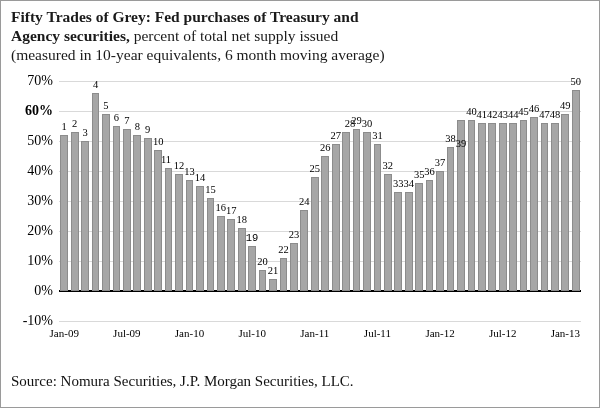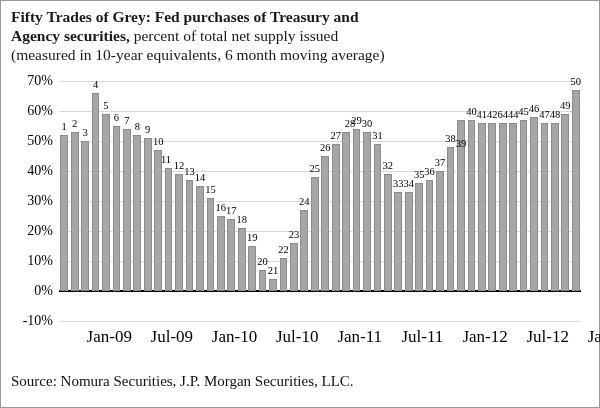--- a/index.html
+++ b/index.html
@@ -103,24 +103,23 @@
   .xaxis {
     position: absolute;
     left: 58px;
     top: 326px;
     width: 522px;
     height: 26px;
   }
   .xtick {
     position: absolute;
     top: 0;
-    font-size: 17px;
+    font-size: 11px;
     transform: translateX(-50%);
     white-space: nowrap;
-    margin-left: 45px;
   }
   .source {
     position: absolute;
     left: 10px;
     top: 372px;
     font-size: 15px;
     color: #111111;
   }
 </style>
 </head>
@@ -135,21 +134,21 @@
   </div>
 
   <div class="axis-labels" id="yaxis">
       <div class="ytick" style="top: 240px;">-10%</div>
       <div class="ytick" style="top: 210px;">0%</div>
       <div class="ytick" style="top: 180px;">10%</div>
       <div class="ytick" style="top: 150px;">20%</div>
       <div class="ytick" style="top: 120px;">30%</div>
       <div class="ytick" style="top: 90px; text-align: center;">40%</div>
       <div class="ytick" style="top: 60px;">50%</div>
-      <div class="ytick" style="top: 30px;">60%</div>
+      <div class="ytick" style="top: 30px; font-weight: bold;">60%</div>
       <div class="ytick" style="top: 0px;">70%</div>
     </div>
 
   <div class="plot">
     <div id="gridlines">
         <div class="gridline" style="top: 240px;"></div>
         <div class="zeroline" style="top: 209px;"></div>
         <div class="gridline" style="top: 180px;"></div>
         <div class="gridline" style="top: 150px;"></div>
         <div class="gridline" style="top: 120px;"></div>
@@ -189,21 +188,21 @@
         <div class="bar-label" style="left: 140.94px; top: 91px;">14</div>
         <div class="bar" style="left: 147.517px; width: 7.7256px; top: 117px; height: 93px;"></div>
         <div class="bar-label" style="left: 151.38px; top: 103px;">15</div>
         <div class="bar" style="left: 157.957px; width: 7.7256px; top: 135px; height: 75px;"></div>
         <div class="bar-label" style="left: 161.82px; top: 121px;">16</div>
         <div class="bar" style="left: 168.397px; width: 7.7256px; top: 138px; height: 72px;"></div>
         <div class="bar-label" style="left: 172.26px; top: 124px;">17</div>
         <div class="bar" style="left: 178.837px; width: 7.7256px; top: 147px; height: 63px;"></div>
         <div class="bar-label" style="left: 182.7px; top: 133px;">18</div>
         <div class="bar" style="left: 189.277px; width: 7.7256px; top: 165px; height: 45px;"></div>
-        <div class="bar-label" style="left: 193.14px; top: 151px;">19</div>
+        <div class="bar-label" style="left: 193.14px; top: 151px; font-family: Liberation Mono, monospace;">19</div>
         <div class="bar" style="left: 199.717px; width: 7.7256px; top: 189px; height: 21px;"></div>
         <div class="bar-label" style="left: 203.58px; top: 175px;">20</div>
         <div class="bar" style="left: 210.157px; width: 7.7256px; top: 198px; height: 12px;"></div>
         <div class="bar-label" style="left: 214.02px; top: 184px;">21</div>
         <div class="bar" style="left: 220.597px; width: 7.7256px; top: 177px; height: 33px;"></div>
         <div class="bar-label" style="left: 224.46px; top: 163px;">22</div>
         <div class="bar" style="left: 231.037px; width: 7.7256px; top: 162px; height: 48px;"></div>
         <div class="bar-label" style="left: 234.9px; top: 148px;">23</div>
         <div class="bar" style="left: 241.477px; width: 7.7256px; top: 129px; height: 81px;"></div>
         <div class="bar-label" style="left: 245.34px; top: 115px;">24</div>
@@ -237,21 +236,21 @@
         <div class="bar-label" style="left: 391.5px; top: 52px;">38</div>
         <div class="bar" style="left: 398.077px; width: 7.7256px; top: 39px; height: 171px;"></div>
         <div class="bar-label" style="left: 401.94px; top: 25px; margin-top: 32px;">39</div>
         <div class="bar" style="left: 408.517px; width: 7.7256px; top: 39px; height: 171px;"></div>
         <div class="bar-label" style="left: 412.38px; top: 25px;">40</div>
         <div class="bar" style="left: 418.957px; width: 7.7256px; top: 42px; height: 168px;"></div>
         <div class="bar-label" style="left: 422.82px; top: 28px;">41</div>
         <div class="bar" style="left: 429.397px; width: 7.7256px; top: 42px; height: 168px;"></div>
         <div class="bar-label" style="left: 433.26px; top: 28px;">42</div>
         <div class="bar" style="left: 439.837px; width: 7.7256px; top: 42px; height: 168px;"></div>
-        <div class="bar-label" style="left: 443.7px; top: 28px;">64</div>
+        <div class="bar-label" style="left: 443.7px; top: 28px;">43</div>
         <div class="bar" style="left: 450.277px; width: 7.7256px; top: 42px; height: 168px;"></div>
         <div class="bar-label" style="left: 454.14px; top: 28px;">44</div>
         <div class="bar" style="left: 460.717px; width: 7.7256px; top: 39px; height: 171px;"></div>
         <div class="bar-label" style="left: 464.58px; top: 25px;">45</div>
         <div class="bar" style="left: 471.157px; width: 7.7256px; top: 36px; height: 174px;"></div>
         <div class="bar-label" style="left: 475.02px; top: 22px;">46</div>
         <div class="bar" style="left: 481.597px; width: 7.7256px; top: 42px; height: 168px;"></div>
         <div class="bar-label" style="left: 485.46px; top: 28px;">47</div>
         <div class="bar" style="left: 492.037px; width: 7.7256px; top: 42px; height: 168px;"></div>
         <div class="bar-label" style="left: 495.9px; top: 28px;">48</div>

